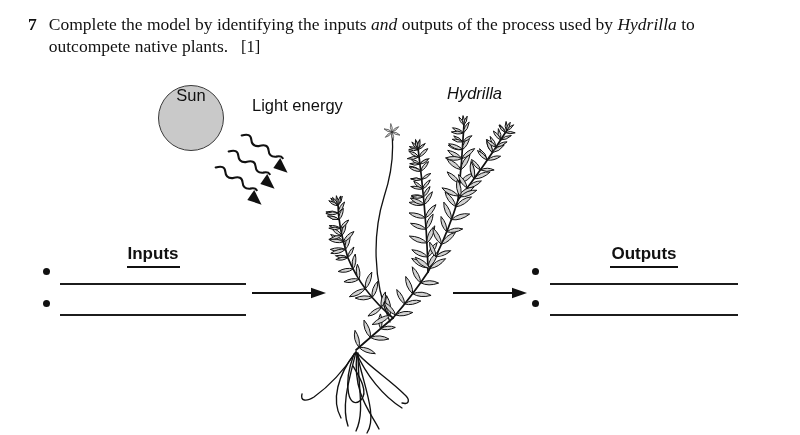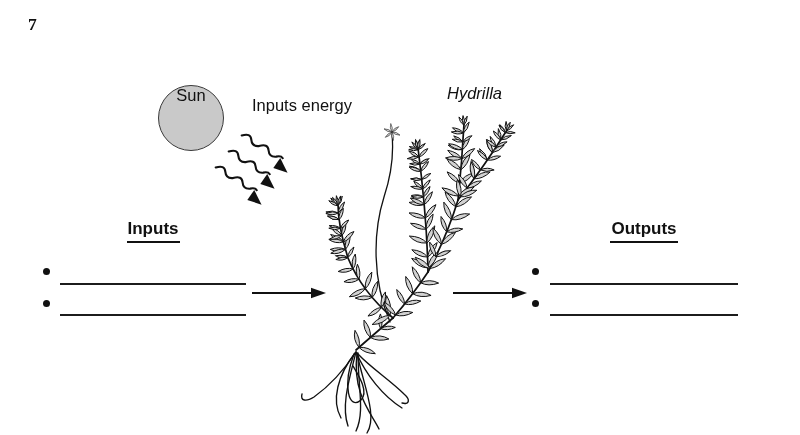--- a/index.html
+++ b/index.html
@@ -23,21 +23,21 @@
   .marks { margin-left:13px; font-size:16.5px; }
   
   .sun {
     position:absolute; left:158px; top:85px; width:66px; height:66px;
     background:var(--sun); border:1.6px solid #3a3a3a; border-radius:50%;
     display:flex; align-items:flex-start; justify-content:center;
     font-size:16.5px;
   }
   .light-label { position:absolute; left:252px; top:96px; font-size:16.5px; }
   .hydrilla-label { position:absolute; left:447px; top:84px; font-size:16.5px; font-style:italic; }
-  .col-head { position:absolute; top:219px; text-align:center; font-size:17px; font-weight:bold; }
+  .col-head { position:absolute; top:244px; text-align:center; font-size:17px; font-weight:bold; }
   .col-head span { display:inline-block; border-bottom:2px solid var(--ink); padding:0 1px 2px 1px; }
   .inputs-head  { left:60px;  width:186px; }
   .outputs-head { left:550px; width:188px; }
   
   .bullet {
     position:absolute; width:7px; height:7px; border-radius:50%;
     background:var(--ink);
   }
   .blank-line {
     position:absolute; height:0; border-top:2px solid #1c1c1c;
@@ -51,26 +51,30 @@
   .leaf { fill:var(--leaf); stroke:var(--ink); stroke-width:1; }
   .ray  { fill:none; stroke:var(--ink); stroke-width:2.1; stroke-linecap:round; }
   .ray-head, .arrow-head { fill:var(--ink); }
   .arrow-line { stroke:var(--ink); stroke-width:2; }
 </style>
 </head>
 <body style="--ink: #111111; --sun: #c9c9c9; --leaf: #d2d2d2;">
 
 <div class="question">
   <span class="qnum">7</span>
+  <p>
+    <span class="qline1"><span>Complete the model by identifying the inputs </span><em>and</em><span> outputs of the process used by </span><em>Hydrilla</em><span> to</span></span><br>
+    <span>outcompete native plants.</span><span class="marks">[1]</span>
+  </p>
 </div>
 
 <div class="sun">
   <span>Sun</span>
 </div>
-<div class="light-label">Inputs energy</div>
+<div class="light-label">Light energy</div>
 
 <svg class="abs" style="left:203px; top:122px;" width="110" height="100" viewBox="0 0 110 100">
   <defs>
     <g id="wavy-ray">
       <path class="ray" d="M0,2 q5,-8 10,-3 q5,5 10,0 q5,-8 10,-3 q5,5 10,0 q3,-4 6,-3"></path>
       <polygon class="ray-head" points="44,-5.5 59,1 45,6.5"></polygon>
     </g>
   </defs>
   <use href="#wavy-ray" transform="translate(40,12) rotate(40)"></use>
   <use href="#wavy-ray" transform="translate(27,28) rotate(40)"></use>

